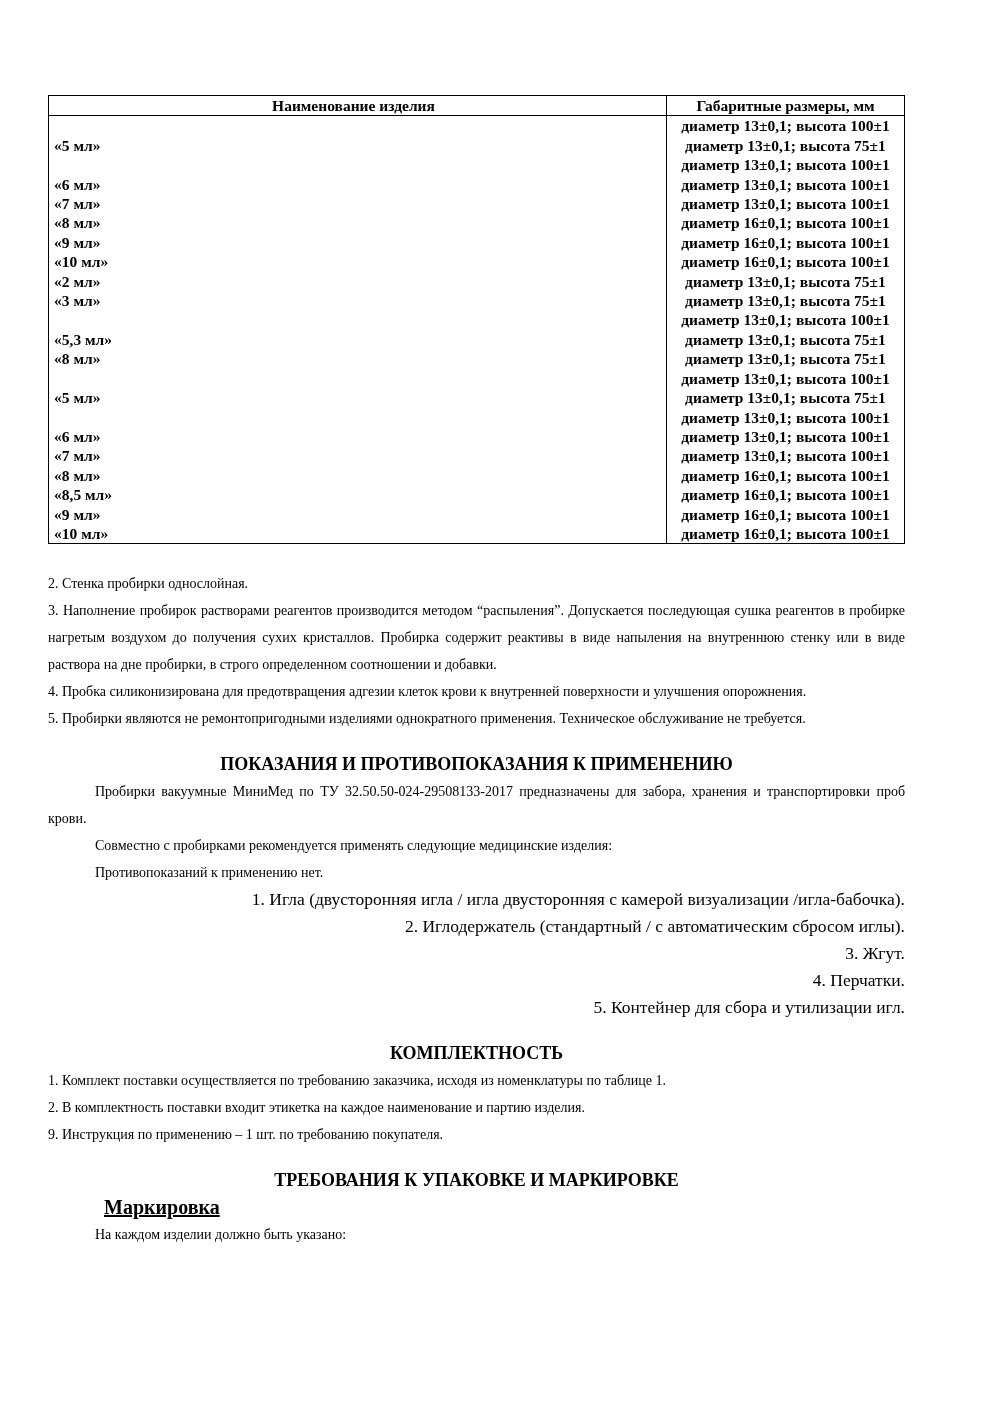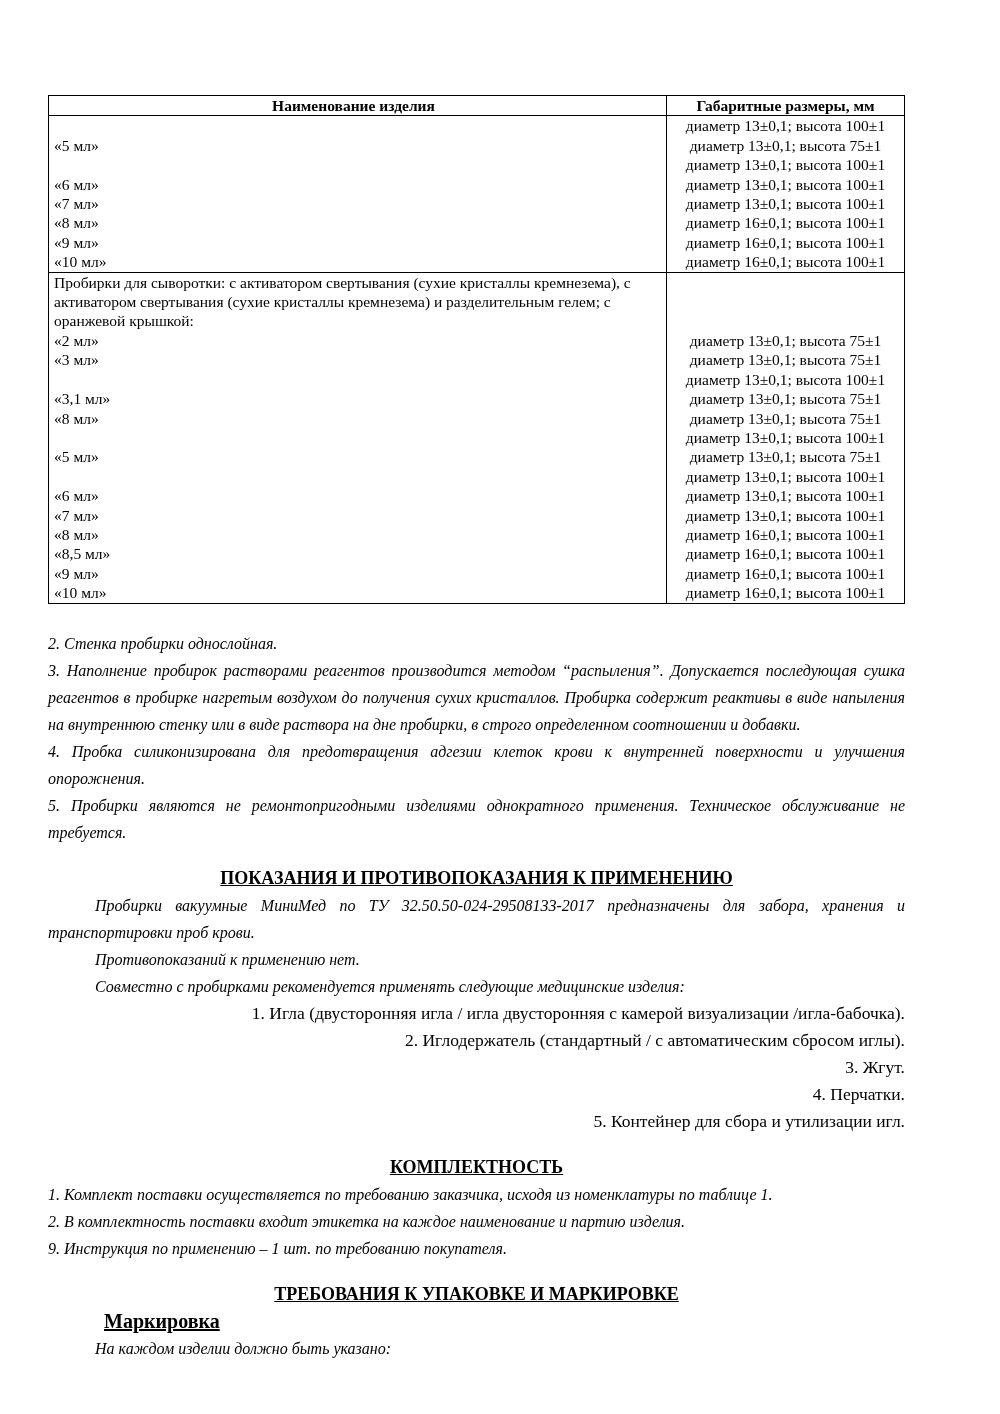--- a/index.html
+++ b/index.html
@@ -13,45 +13,43 @@
     background: #ffffff;
   }
 
   
   .tbl {
     width: 857px;
     border: 1px solid #000;
     font-size: 15.5px;
     line-height: 19.4px;
   }
-  .trow { display: grid; grid-template-columns: 618px 1fr; }
+  .trow { display: grid; grid-template-columns: 618px 1fr; font-weight: bold; }
   .cl { padding-left: 5px; padding-right: 8px; border-right: 1px solid #000; }
   .cr { text-align: center; padding: 0 4px; }
   .thead { border-bottom: 1px solid #000; font-weight: bold; }
   .thead .cl { text-align: center; padding-left: 0; }
   .sec2-start { border-top: 1px solid #000; }
   .trow > div { min-height: 19.4px; }
 
   
   .bodytext { margin-top: 26px; width: 857px; }
   .para {
-    font-size: 16px;
+    font-size: 14px;
     line-height: 27px;
     text-align: justify;
     margin: 0;
-    font-style: italic;
   }
   .indent { text-indent: 47px; }
   .heading {
     font-size: 18px;
     font-weight: bold;
     text-align: center;
     line-height: 27px;
     margin: 19px 0 0 0;
-    text-decoration: underline;
   }
   .list-item {
     font-size: 17.5px;
     line-height: 27px;
     margin-left: 47px;
     text-align: right;
   }
   .subheading {
     font-size: 20px;
     font-weight: bold;
@@ -107,44 +105,40 @@
           <div class="cl">«9 мл»</div>
           <div class="cr">диаметр 16±0,1; высота 100±1</div>
         </div>
 
         <div class="trow">
           <div class="cl">«10 мл»</div>
           <div class="cr">диаметр 16±0,1; высота 100±1</div>
         </div>
       </div>
 
-    <div class="trow sec2-start">
-      <div class="cl">Пробирки для сыворотки: с активатором свертывания (сухие кристаллы кремнезема), с активатором свертывания (сухие кристаллы кремнезема) и разделительным гелем; с оранжевой крышкой:</div>
-      <div class="cr"></div>
-    </div>
 
     <div>
 
         <div class="trow">
           <div class="cl">«2 мл»</div>
           <div class="cr">диаметр 13±0,1; высота 75±1</div>
         </div>
 
         <div class="trow">
           <div class="cl">«3 мл»</div>
           <div class="cr">диаметр 13±0,1; высота 75±1</div>
         </div>
 
         <div class="trow">
           <div class="cl"></div>
           <div class="cr">диаметр 13±0,1; высота 100±1</div>
         </div>
 
         <div class="trow">
-          <div class="cl">«3,1 мл»</div>
+          <div class="cl">«5,3 мл»</div>
           <div class="cr">диаметр 13±0,1; высота 75±1</div>
         </div>
 
         <div class="trow">
           <div class="cl">«8 мл»</div>
           <div class="cr">диаметр 13±0,1; высота 75±1</div>
         </div>
 
         <div class="trow">
           <div class="cl"></div>
@@ -195,22 +189,22 @@
 
   <div class="bodytext">
 
     <p class="para">2. Стенка пробирки однослойная.</p>
     <p class="para">3. Наполнение пробирок растворами реагентов производится методом “распыления”. Допускается последующая сушка реагентов в пробирке нагретым воздухом до получения сухих кристаллов. Пробирка содержит реактивы в виде напыления на внутреннюю стенку или в виде раствора на дне пробирки, в строго определенном соотношении и добавки.</p>
     <p class="para">4. Пробка силиконизирована для предотвращения адгезии клеток крови к внутренней поверхности и улучшения опорожнения.</p>
     <p class="para">5. Пробирки являются не ремонтопригодными изделиями однократного применения. Техническое обслуживание не требуется.</p>
 
     <h2 class="heading">ПОКАЗАНИЯ И ПРОТИВОПОКАЗАНИЯ К ПРИМЕНЕНИЮ</h2>
     <p class="para indent">Пробирки вакуумные МиниМед по ТУ 32.50.50-024-29508133-2017 предназначены для забора, хранения и транспортировки проб крови.</p>
+    <p class="para indent">Совместно с пробирками рекомендуется применять следующие медицинские изделия:</p>
     <p class="para indent">Противопоказаний к применению нет.</p>
-    <p class="para indent">Совместно с пробирками рекомендуется применять следующие медицинские изделия:</p>
 
     <div>
 
         <div class="list-item">1. Игла (двусторонняя игла / игла двусторонняя с камерой визуализации /игла-бабочка).</div>
 
         <div class="list-item">2. Иглодержатель (стандартный / с автоматическим сбросом иглы).</div>
 
         <div class="list-item">3. Жгут.</div>
 
         <div class="list-item">4. Перчатки.</div>

